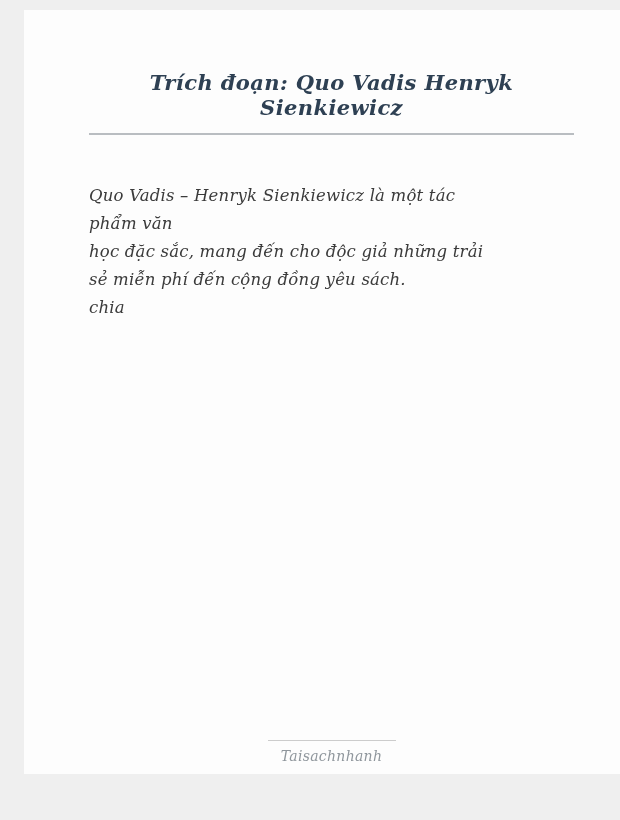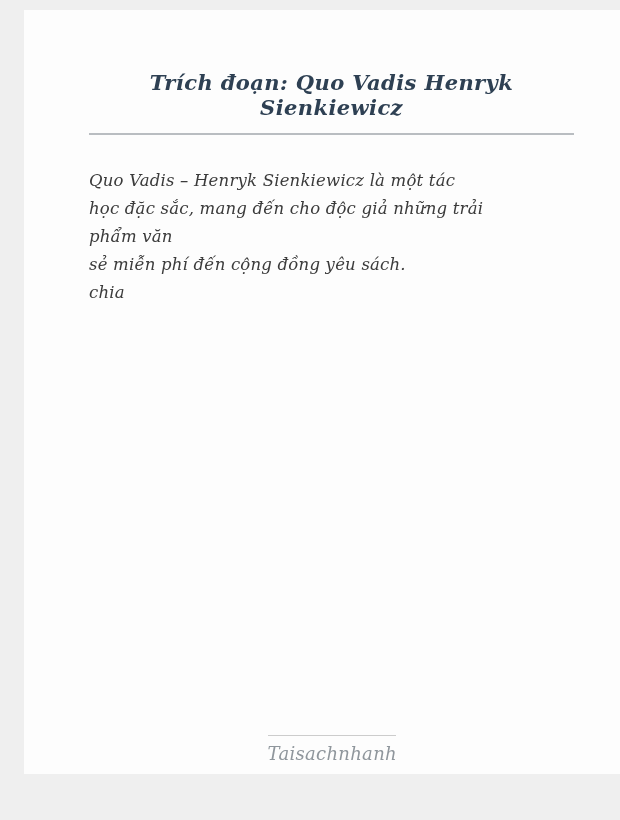--- a/index.html
+++ b/index.html
@@ -46,21 +46,21 @@
     font-size: 21px;
     letter-spacing: 0.4px;
     color: var(--title-text);
   }
   .title-divider {
     border: none;
     border-top: 2px solid var(--divider);
     margin-top: 13px;
   }
   .body-text {
-    margin-top: 32px;
+    margin-top: 47px;
     font-style: italic;
     font-size: 16.5px;
     line-height: 28px;
     color: var(--body-text);
     letter-spacing: 0.2px;
   }
   .body-line { white-space: nowrap; }
   .footer {
     position: absolute;
     left: 50%;
@@ -69,41 +69,41 @@
     width: 128px;
     text-align: center;
   }
   .footer-divider {
     border: none;
     border-top: 1px solid var(--footer-divider);
     margin-bottom: 7px;
   }
   .footer-brand {
     font-style: italic;
-    font-size: 18px;
+    font-size: 14px;
     color: var(--footer-text);
     letter-spacing: 0.3px;
   }
 </style>
 </head>
 <body>
 
 <div class="canvas">
   <div class="page">
     <div class="content">
 
       <div class="header">
         <div class="page-title">Trích đoạn: Quo Vadis Henryk Sienkiewicz</div>
         <hr class="title-divider">
       </div>
 
       <div class="body-text">
         <div class="body-line">Quo Vadis – Henryk Sienkiewicz là một tác</div>
+        <div class="body-line">phẩm văn</div>
         <div class="body-line">học đặc sắc, mang đến cho độc giả những trải</div>
-        <div class="body-line">phẩm văn</div>
         <div class="body-line">sẻ miễn phí đến cộng đồng yêu sách.</div>
         <div class="body-line">chia</div>
       </div>
 
       <div class="footer">
         <hr class="footer-divider">
         <div class="footer-brand">Taisachnhanh</div>
       </div>
 
     </div>

